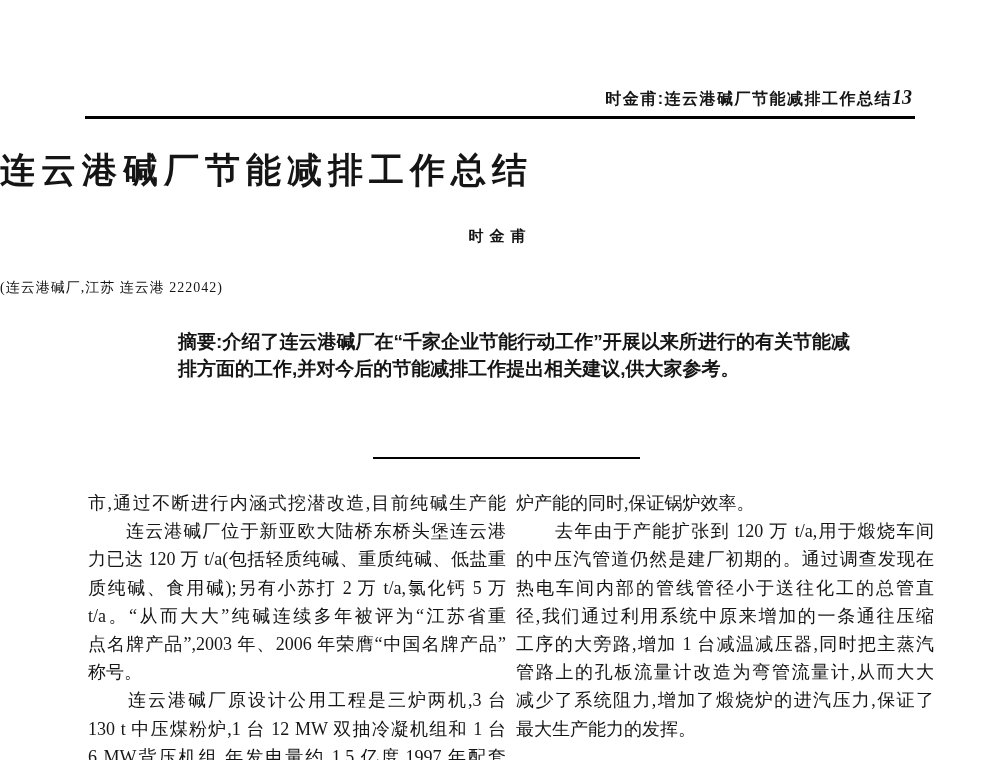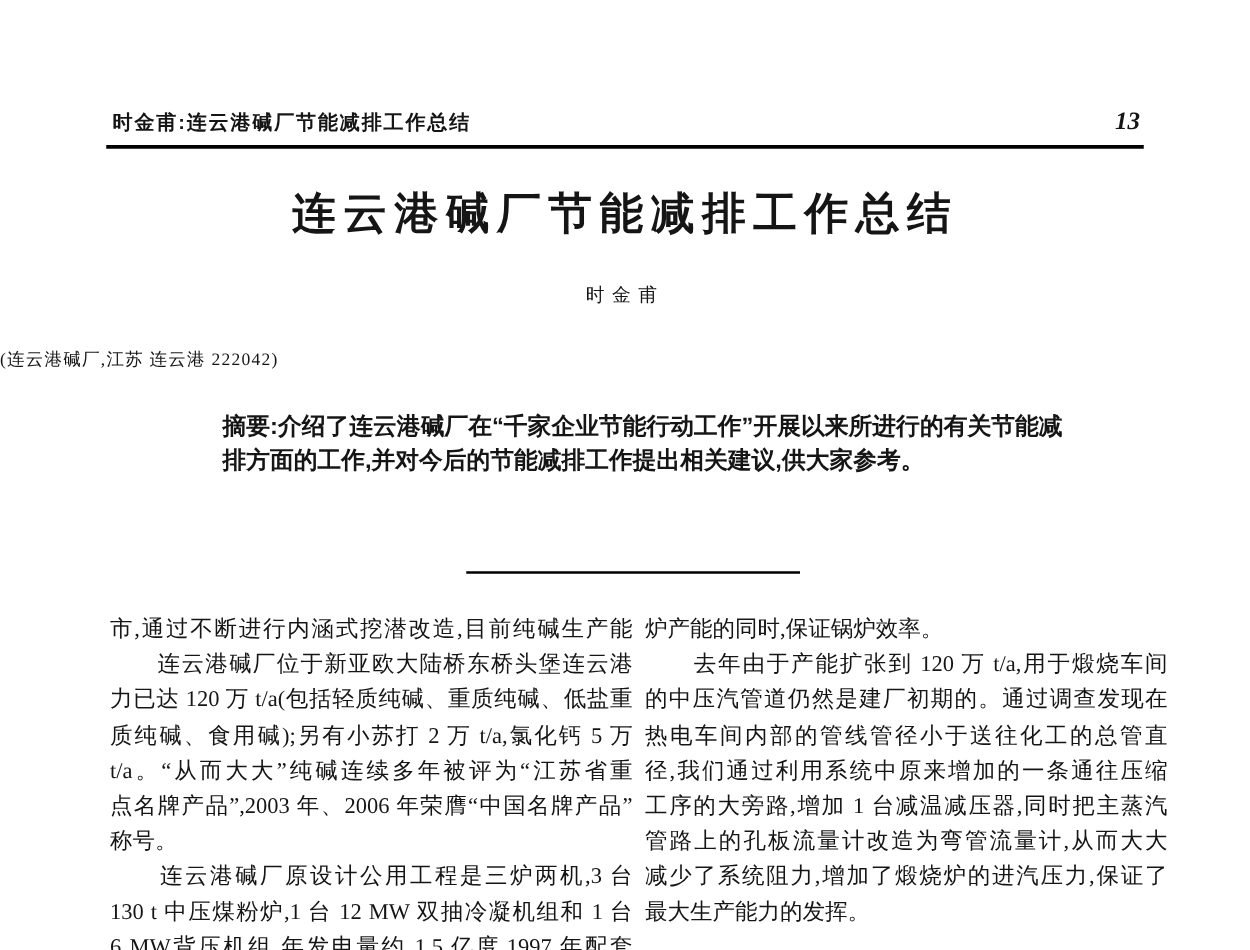--- a/index.html
+++ b/index.html
@@ -1,26 +1,26 @@
 <!DOCTYPE html>
 <html><head>
 <meta charset="utf-8">
 <style>
   html,body{margin:0;padding:0;background:#ffffff;}
   .page{position:relative;width:1000px;height:760px;background:#ffffff;overflow:hidden;
         font-family:"Liberation Serif",serif;color:#151515;}
   .running-header{position:absolute;left:90px;right:88px;top:86px;display:flex;
-        justify-content:space-between;align-items:baseline;}
+        justify-content:flex-end;align-items:baseline;}
   .running-title{font-family:"Liberation Sans",sans-serif;font-weight:bold;font-size:16px;letter-spacing:1.5px;}
   .page-number{font-style:italic;font-weight:bold;font-size:20px;font-family:"Liberation Serif",serif;}
   .header-rule{position:absolute;left:85px;right:85px;top:116px;height:3px;background:#000;}
-  .title{position:absolute;left:0;right:0;top:147px;margin:0;text-align:center;
+  .title{position:absolute;left:0;right:0;top:147px;margin:0;
         font-size:35px;font-weight:900;letter-spacing:6px;line-height:48px;}
   .author{position:absolute;left:0;right:0;top:227px;text-align:center;
-        font-family:"Liberation Sans",sans-serif;font-weight:normal;font-size:15px;letter-spacing:6px;}
+        font-family:"Liberation Sans",sans-serif;font-weight:bold;font-size:15px;letter-spacing:6px;}
   .affiliation{position:absolute;left:0;right:0;top:279px;font-size:14px;letter-spacing:1px;}
   .abstract-block{position:absolute;left:178px;width:672px;top:328px;
         font-family:"Liberation Sans",sans-serif;font-weight:bold;font-size:19px;
         line-height:27px;text-align:justify;}
   .abstract-block p{margin:0;}
   .divider{position:absolute;left:373px;top:457px;width:267px;height:2px;background:#000;}
   .columns{position:absolute;left:88px;top:489px;width:846px;display:flex;justify-content:space-between;}
   .col{width:418px;font-size:18px;line-height:28.2px;}
   .tline{text-align:justify;text-align-last:justify;}
   .tline.end{text-align-last:left;}

